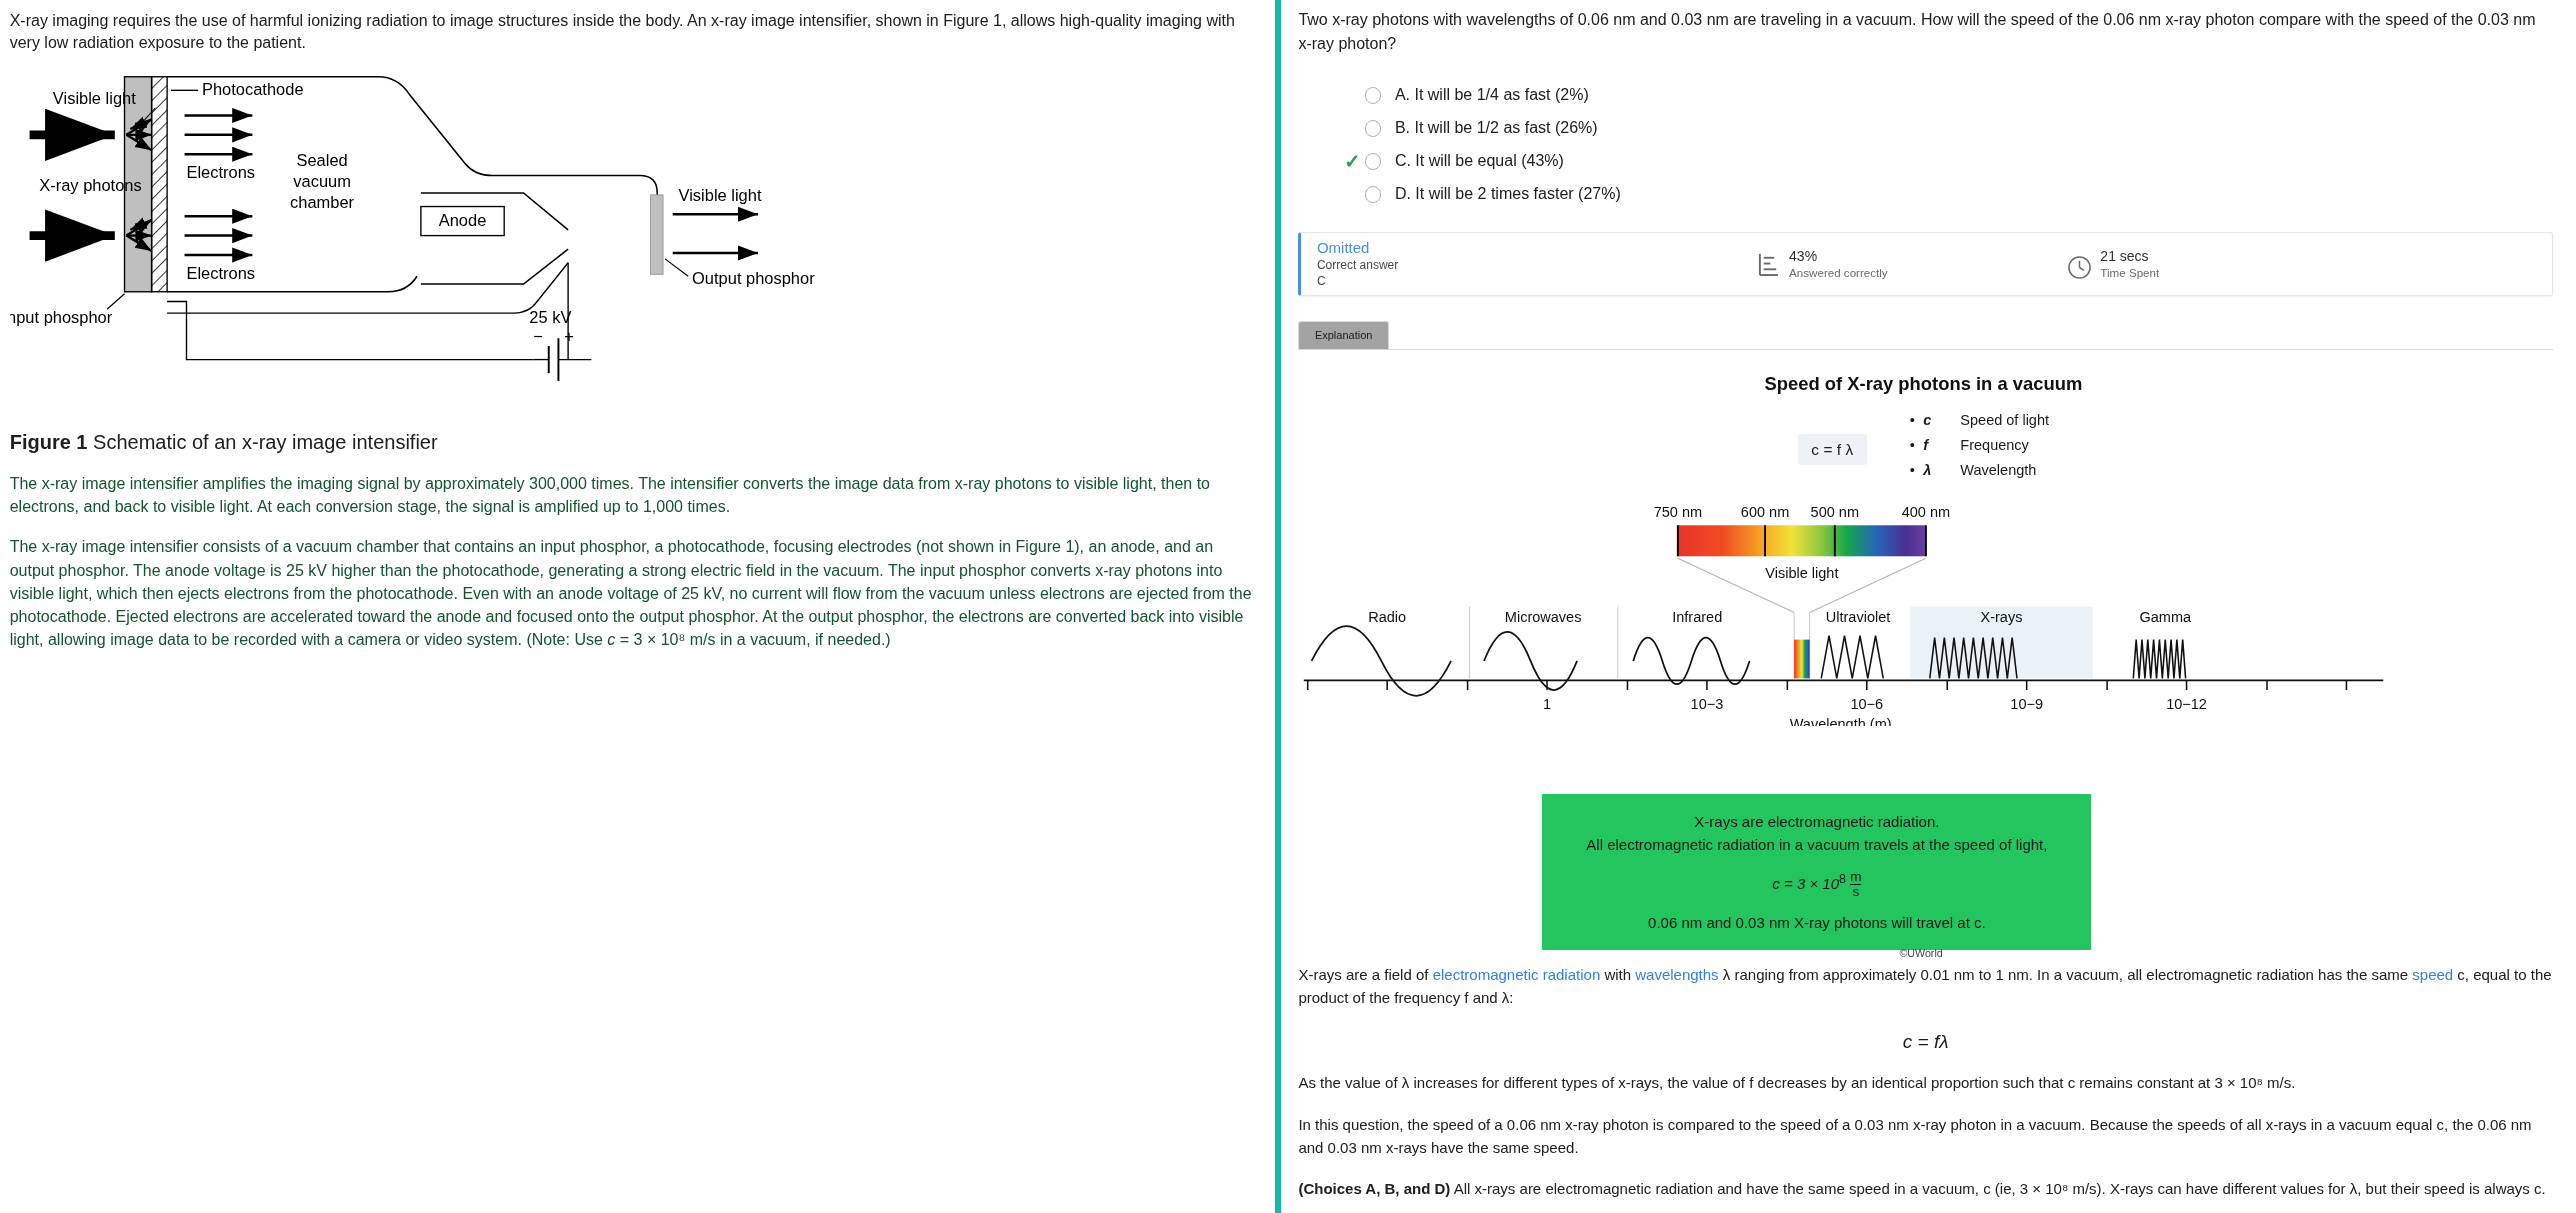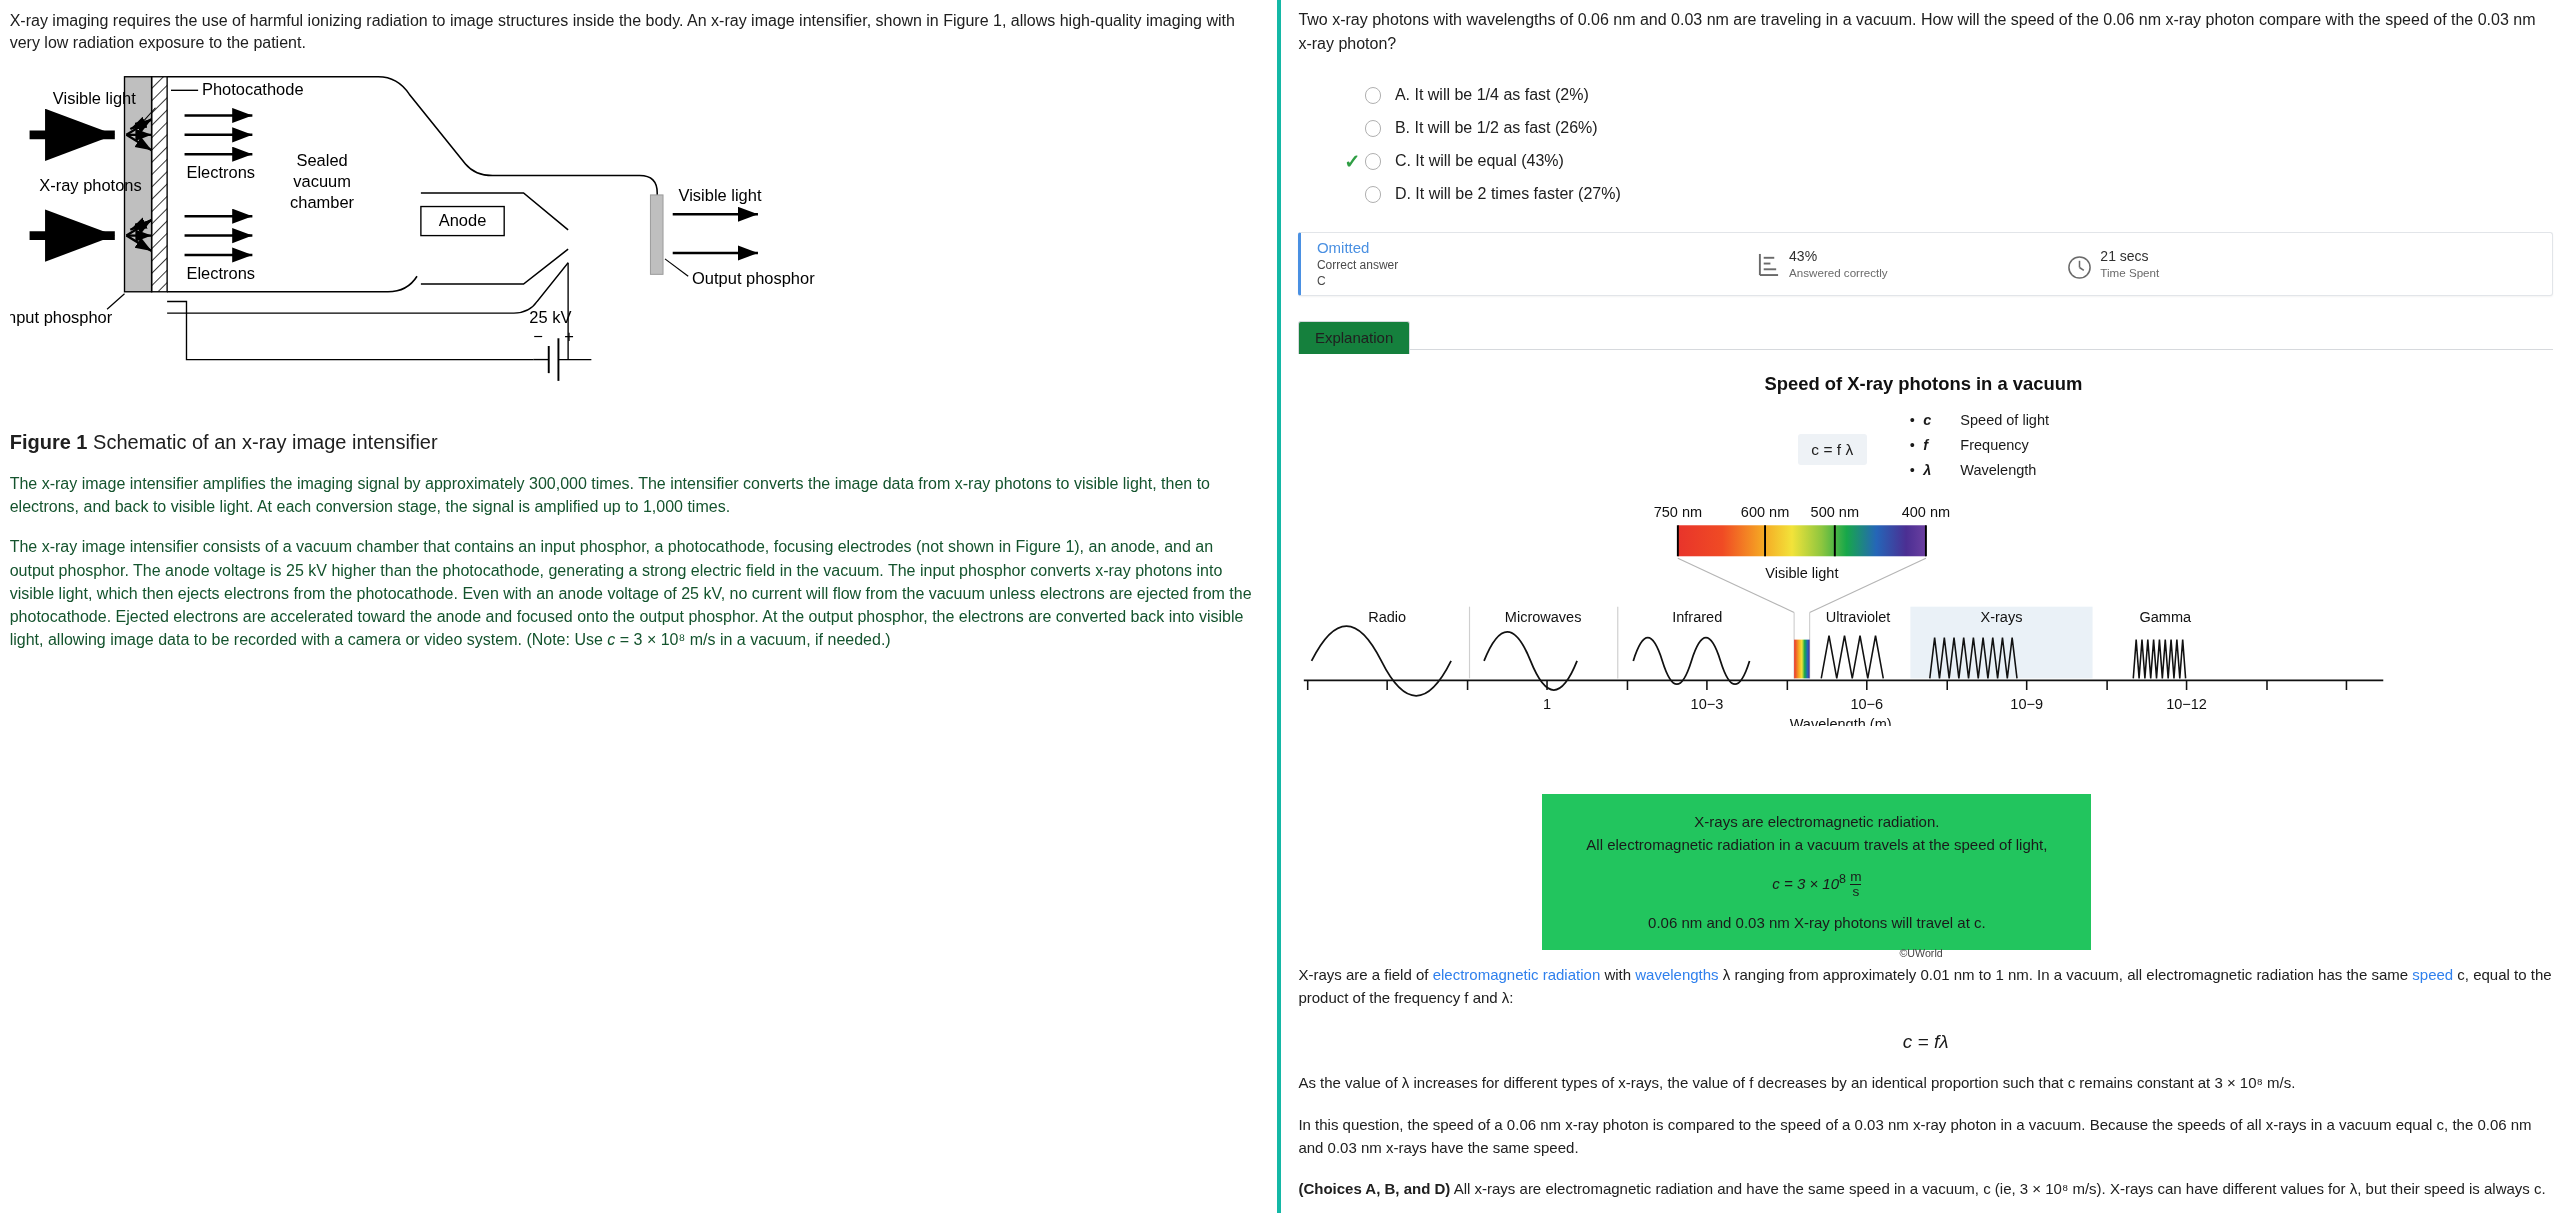--- a/index.html
+++ b/index.html
@@ -10,21 +10,21 @@
     font-family: "Liberation Sans", sans-serif;
     color: #1a1a1a;
     overflow: hidden;
   }
   .page { position: relative; width: 2576px; height: 1213px; display: flex; }
 
   
   .left-pane {
     width: 1281px; height: 1213px; position: relative;
     padding: 7.8px 17.4px 0 9.7px;
-    border-right: 4px solid #14b8a6;
+    border-right: 6px solid #14b8a6;
     overflow: hidden;
   }
   .stem-text {
     font-size: 16px; line-height: 1.42; color: #202020;
     margin: 1.9px 0 0 0;
   }
   .fig-wrap { position: relative; width: 1281px; height: 349px; margin-top: 13.6px; }
   .fig-caption {
     font-size: 20px; margin-top: 13.6px; color: #202020;
   }
@@ -67,21 +67,21 @@
   .omitted-ans { color: #4a4a4a; font-size: 12px; line-height: 1.35; }
   .stat-mid { margin-left: 136px; display: flex; align-items: center; gap: 8.7px; }
   .stat-right { margin-left: 179px; display: flex; align-items: flex-end; gap: 8.7px; }
   .stat-big { font-size: 14px; color: #303030; line-height: 1.2; }
   .stat-small { font-size: 11.6px; color: #6a6a6a; line-height: 1.3; }
   .icon-svg { display: block; }
 
   .tabs-wrap { margin-top: 25px; position: relative; height: 29px; }
   .tab {
     display: inline-block; border: 1px solid #d6d9dd; border-bottom: none;
-    background: #15803d; padding: 6.8px 15.5px 7.8px 15.5px; font-size: 15px;
+    background: #a3a3a3; padding: 6.8px 15.5px 7.8px 15.5px; font-size: 11px;
     border-radius: 2.9px 2.9px 0 0; color: #202020; position: relative; z-index: 2;
   }
   .tab-rule { position: absolute; left: 0; right: 0; bottom: 0; height: 1px; background: #d6d9dd; z-index: 1; }
 
   
   .exp-fig { position: relative; width: 1250px; height: 572px; margin-top: 5.8px; }
   .exp-title { text-align: center; font-size: 18.4px; font-weight: bold; color: #111; margin-top: 23px; }
 
   .formula-row { display: flex; justify-content: center; align-items: flex-start; margin-top: 17.4px; gap: 43px; }
   .formula-chip {

